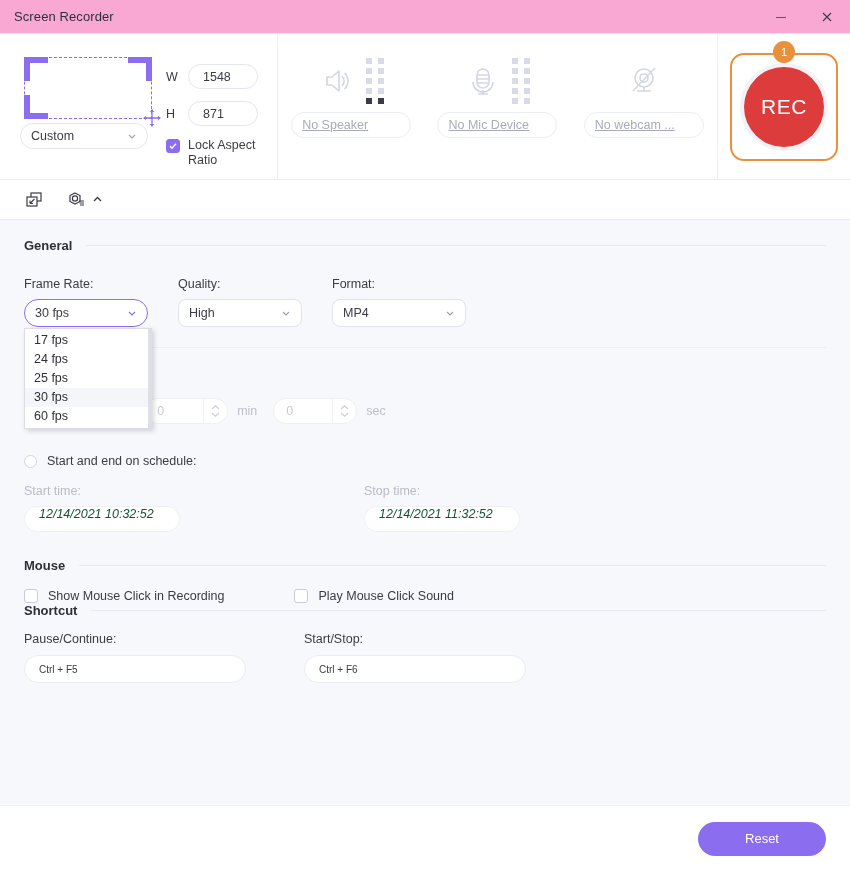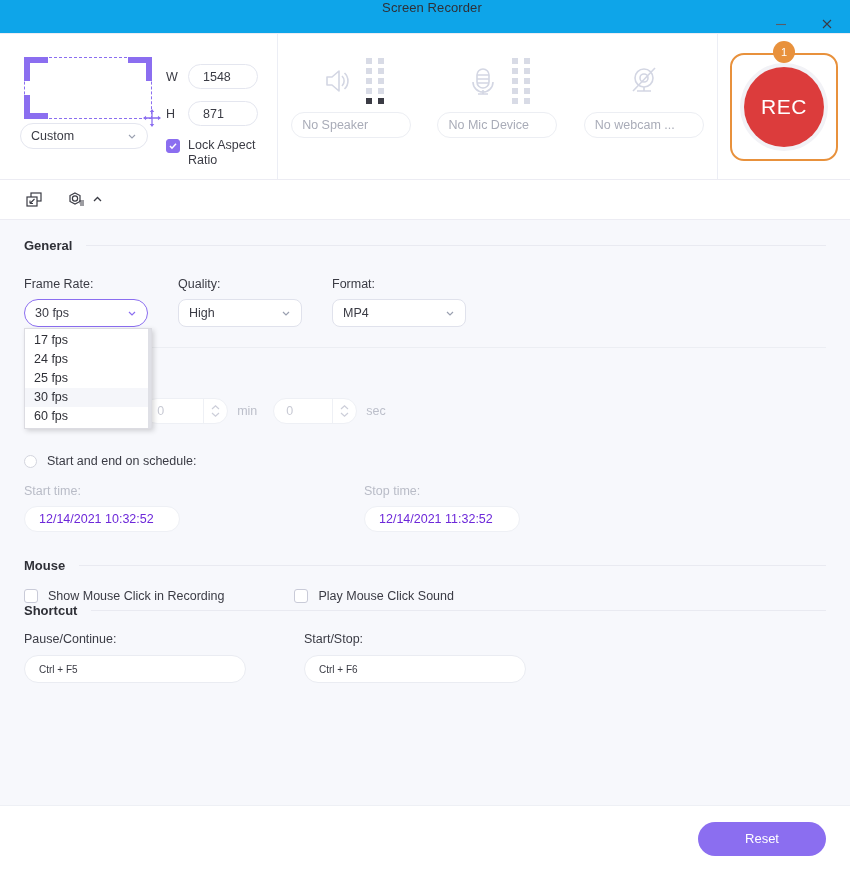--- a/index.html
+++ b/index.html
@@ -10,26 +10,25 @@
     background: #f7f8fc;
     color: #303133;
     font-size: 13px;
     overflow: hidden;
     position: relative;
   }
 
   
   .titlebar {
     height: 34px;
-    background: #0ea5e9;
+    background: #f9a8d4;
     border-bottom: 1px solid #ececf3;
     display: flex; align-items: center;
     padding: 0 0 0 14px;
     position: relative;
-    flex-direction: column;
   }
   .titlebar .title {
     font-size: 13px; color: #2f3037; letter-spacing: .1px;
   }
   .winbtns { margin-left: auto; display: flex; height: 100%; }
   .winbtn {
     width: 46px; height: 100%;
     display: flex; align-items: center; justify-content: center;
     color: #5a5c66;
   }
@@ -126,20 +125,21 @@
   .dev-icon { color:#d3d6e3; }
   .dots { display:grid; grid-template-columns: repeat(2, 7px); gap:4px 5px; margin-left: 9px; }
   .dot { width:6px; height:6px; background:#d8dbe6; }
   .dot.on { background:#3a3b44; }
   .dev-select {
     margin-top: 8px;
     height: 26px; border:1px solid #eceef3; border-radius:13px;
     background:#fff; display:flex; align-items:center;
     padding: 0 10px; font-size:12.5px; color:#a9acb8;
     min-width: 120px;
+    text-decoration: underline;
   }
   .dev-select .chev { margin-left:auto; padding-left:10px; color:#c4c7d2; }
 
   .panel-rec {
     width: 132px;
     display:flex; align-items:center; justify-content:center;
     position: relative;
   }
   .rec-frame {
     width: 108px; height: 108px;
@@ -222,22 +222,22 @@
     display:flex; flex-direction:column; align-items:center; justify-content:center;
     color:#ccced9;
   }
   .spin-unit { font-size:12.5px; color:#bcbfca; margin: 0 16px 0 9px; }
 
   .time-row { display:flex; margin-top: 16px; }
   .time-col { width: 340px; }
   .time-label { font-size:12.5px; color:#b9bcc7; margin-bottom: 8px; }
   .time-input {
     width: 156px; height: 26px; border:1px solid #eef0f5; border-radius:13px;
-    background:#fff; display:flex; align-items:center; padding-left:14px;
-    font-size:12.5px; color:#6d28d9;
+    background:#fff; display:flex; align-items:flex-start; padding-left:14px;
+    font-size:12.5px; color:#14532d;font-style:italic;
   }
 
   .check-row { display:flex; align-items:center; margin-top: 2px;}
   .chk-item { display:flex; align-items:center; margin-right: 70px; }
   .chk-item .cbx { margin-right: 10px; margin-top:0; }
   .chk-label { font-size:12.5px; color:#3a3b44; }
 
   .sc-row { display:flex; margin-top: 14px; }
   .sc-col { width: 280px; }
   .sc-label { font-size:12.5px; color:#3a3b44; margin-bottom: 9px; }

